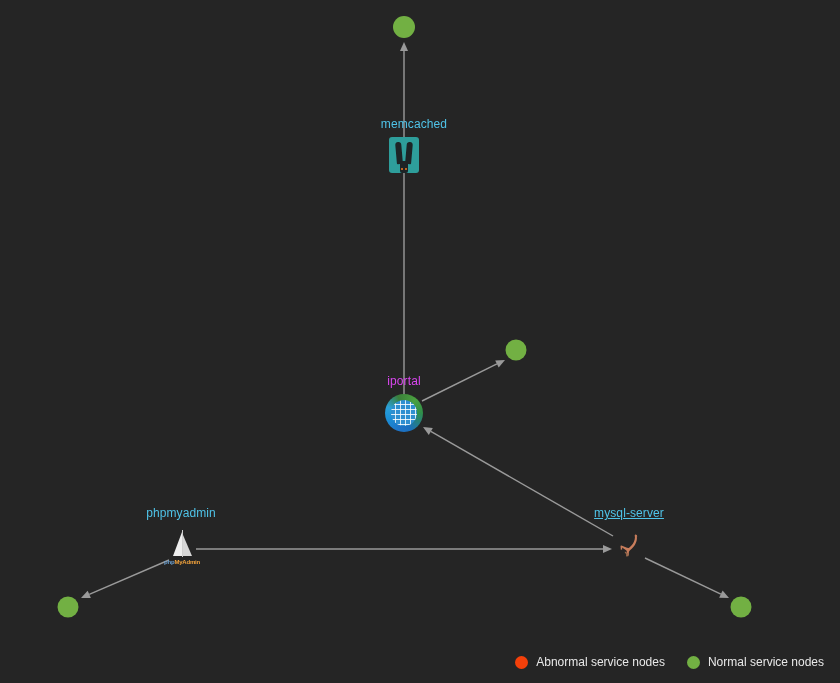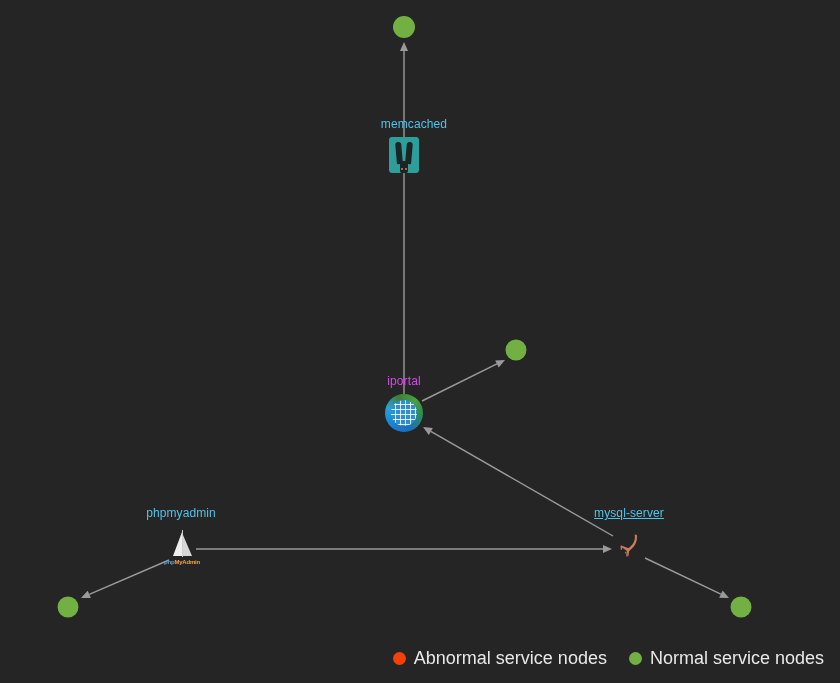--- a/index.html
+++ b/index.html
@@ -210,21 +210,21 @@
     gap: 8px;
   }
   .legend-dot {
     width: 13px;
     height: 13px;
     border-radius: 50%;
     flex: none;
   }
   .legend-text {
     color: #e8e8e8;
-    font-size: 18px;
+    font-size: 12px;
     white-space: nowrap;
   }
 </style>
 </head>
 <body>
 
 <div id="topology-root">
 
   <svg id="topology-canvas" viewBox="0 0 840 683" xmlns="http://www.w3.org/2000/svg">
       <g>

